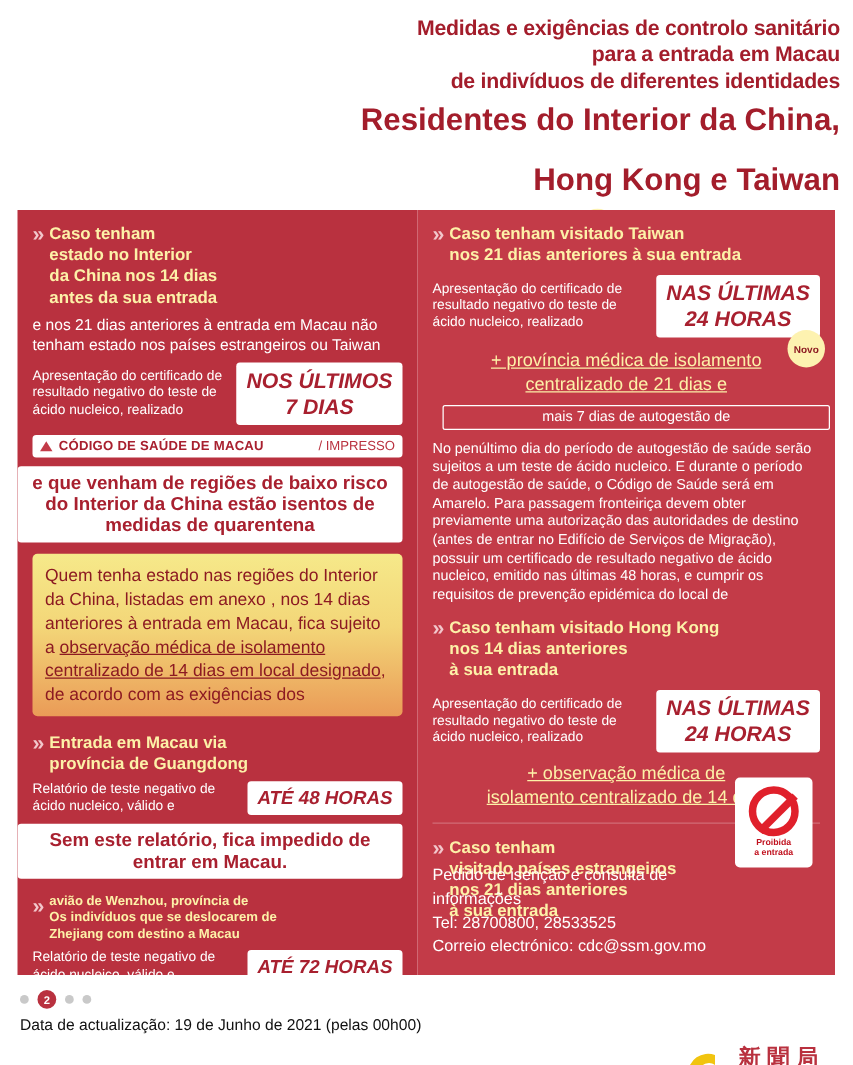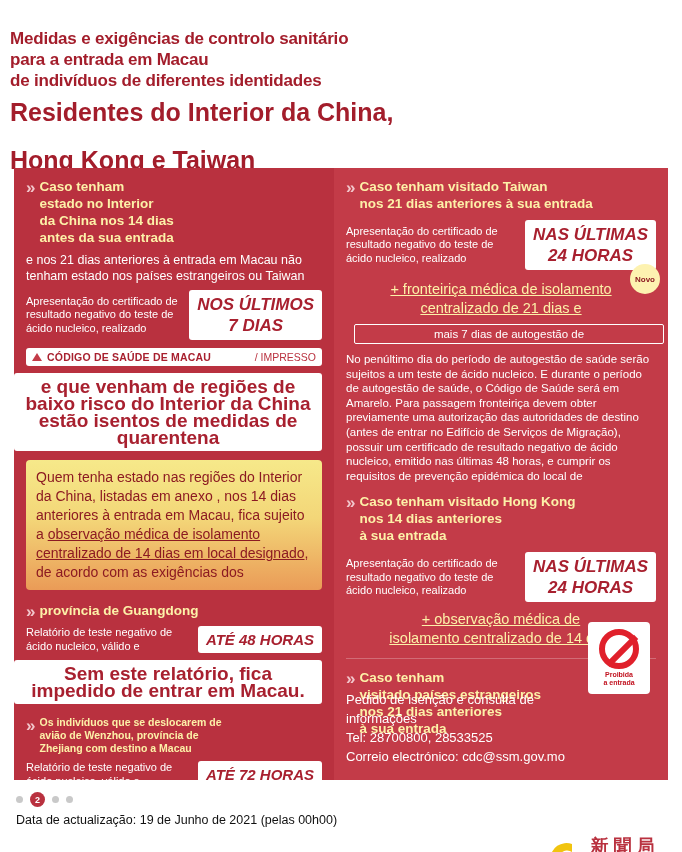--- a/index.html
+++ b/index.html
@@ -14,22 +14,22 @@
     position: relative;
   }
   .page {
     width: 682px; height: 852px;
     position: relative;
     background: #ffffff;
   }
 
   
   .header {
-    padding: 28px 10px 2px 10px;
-    text-align: left;
+    padding: 12px 10px 2px 10px;
+    text-align: right;
   }
   .header .line1, .header .line2, .header .line3 {
     color: #a31d2b;
     font-weight: bold;
     font-size: 17px;
     line-height: 21px;
     letter-spacing: -0.2px;
   }
   .header .title1, .header .title2 {
     color: #a31d2b;
@@ -186,21 +186,21 @@
     height: 1px; background: rgba(255,255,255,0.25);
     margin: 10px 12px 0 12px;
   }
 
   
   .white-strip {
     margin: 7px 12px 0 0;
     background: #ffffff;
     color: #a8202f;
     font-weight: bold;
-    font-size: 19px;
+    font-size: 15px;
     line-height: 17px;
     border-radius: 3px;
     padding: 5px 8px;
     text-align: center;
   }
 
   
   .ul-yellow {
     color: #fdf1a8;
     font-size: 14.5px;
@@ -387,38 +387,39 @@
       <div class="white-strip">e que venham de regiões de baixo risco do Interior da China estão isentos de medidas de quarentena</div>
 
       <div class="yellow-box">
         <span>Quem tenha estado nas regiões do Interior da China, listadas em anexo , nos 14 dias anteriores à entrada em Macau, fica sujeito a </span><span class="u">observação médica de isolamento centralizado de 14 dias em local designado</span><span>, de acordo com as exigências dos</span>
       </div>
 
       <div class="blk" style="padding-top:12px">
         <div class="chev-row">
           <span class="chev">»</span>
           <div class="chev-head">
+            <div>Entrada em Macau via</div>
             <div>província de Guangdong</div>
           </div>
         </div>
       </div>
 
       <div class="row2">
         <div class="left-txt para-white" style="font-size:11px;line-height:13.5px;">Relatório de teste negativo de ácido nucleico, válido e</div>
         <div class="pill">ATÉ 48 HORAS</div>
       </div>
 
       <div class="white-strip">Sem este relatório, fica impedido de entrar em Macau.</div>
 
       <div class="blk" style="padding-top:12px">
         <div class="chev-row">
           <span class="chev">»</span>
           <div class="chev-head" style="font-size:10.5px;line-height:13px;">
+            <div>avião de Wenzhou, província de</div>
             <div>Os indivíduos que se deslocarem de</div>
-            <div>avião de Wenzhou, província de</div>
             <div>Zhejiang com destino a Macau</div>
           </div>
         </div>
       </div>
 
       <div class="row2">
         <div class="left-txt para-white" style="font-size:11px;line-height:13.5px;">Relatório de teste negativo de ácido nucleico, válido e</div>
         <div class="pill">ATÉ 72 HORAS</div>
       </div>
 
@@ -440,21 +441,21 @@
         <div class="left-txt para-white" style="font-size:11px;line-height:13.5px;">Apresentação do certificado de resultado negativo do teste de ácido nucleico, realizado</div>
         <div class="pill big">
           <div>NAS ÚLTIMAS</div>
           <div>24 HORAS</div>
         </div>
       </div>
 
       <div class="novo-side" style="right:8px; top:96px;">Novo</div>
 
       <div style="padding:10px 12px 0 12px">
-        <div class="ul-yellow">+ fronteiriça médica de isolamento</div>
+        <div class="ul-yellow">+ província médica de isolamento</div>
         <div class="ul-yellow">centralizado de 21 dias e</div>
       </div>
 
       <div class="outline-box">mais 7 dias de autogestão de</div>
 
       <div class="dense">No penúltimo dia do período de autogestão de saúde serão sujeitos a um teste de ácido nucleico. E durante o período de autogestão de saúde, o Código de Saúde será em Amarelo. Para passagem fronteiriça devem obter previamente uma autorização das autoridades de destino (antes de entrar no Edifício de Serviços de Migração), possuir um certificado de resultado negativo de ácido nucleico, emitido nas últimas 48 horas, e cumprir os requisitos de prevenção epidémica do local de</div>
 
       <div class="blk" style="padding-top:10px">
         <div class="chev-row">
           <span class="chev">»</span>

